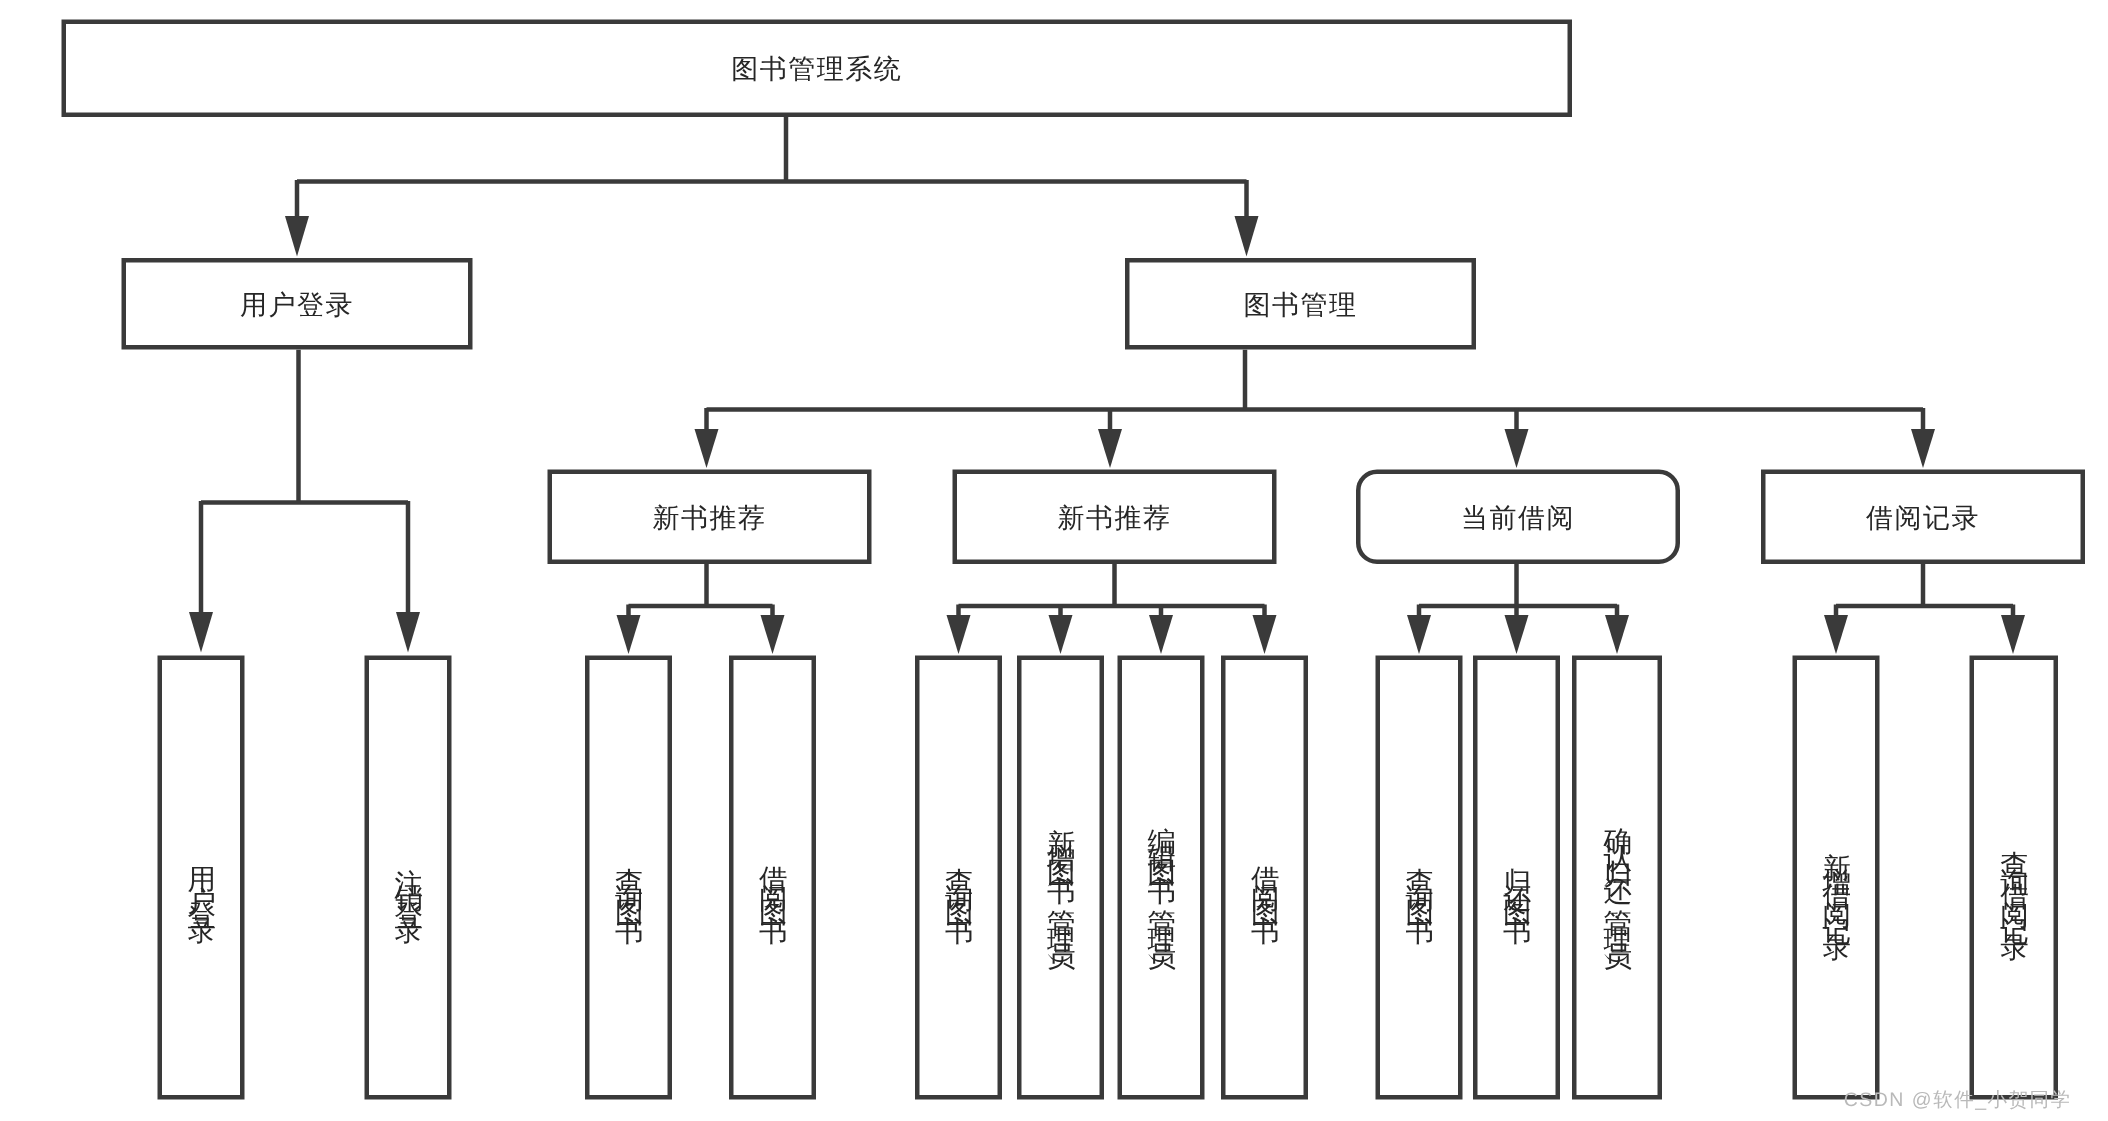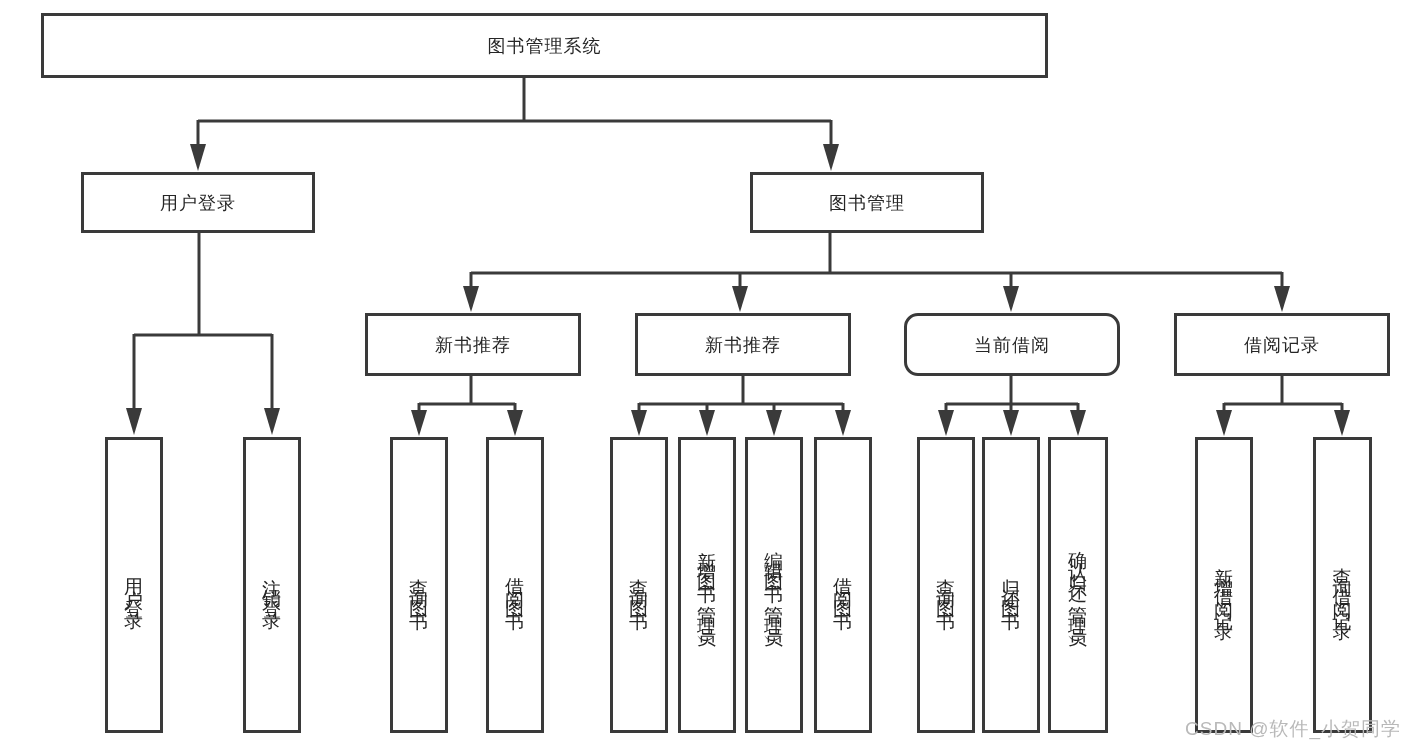--- a/index.html
+++ b/index.html
@@ -34,22 +34,22 @@
     line-height:1;
     color:var(--text);
   }
   
   .root-box   {left:13px;  top:13px;  width:1007px; height:65px;margin-left:28px;}
   .lvl2       {top:172px;  height:61px; width:234px;}
   .lvl3       {top:313px;  height:63px; width:216px;}
   .leaf       {top:437px;  height:296px; width:58px;}
   .watermark{
     position:absolute;
-    right:4px;bottom:5px;
-    font-size:19px;
+    right:24px;bottom:5px;
+    font-size:13px;
     color:var(--wm);
     letter-spacing:1px;
     white-space:nowrap;
     z-index:5;
   }
 </style>
 </head>
 <body>
 
 <div class="canvas">

